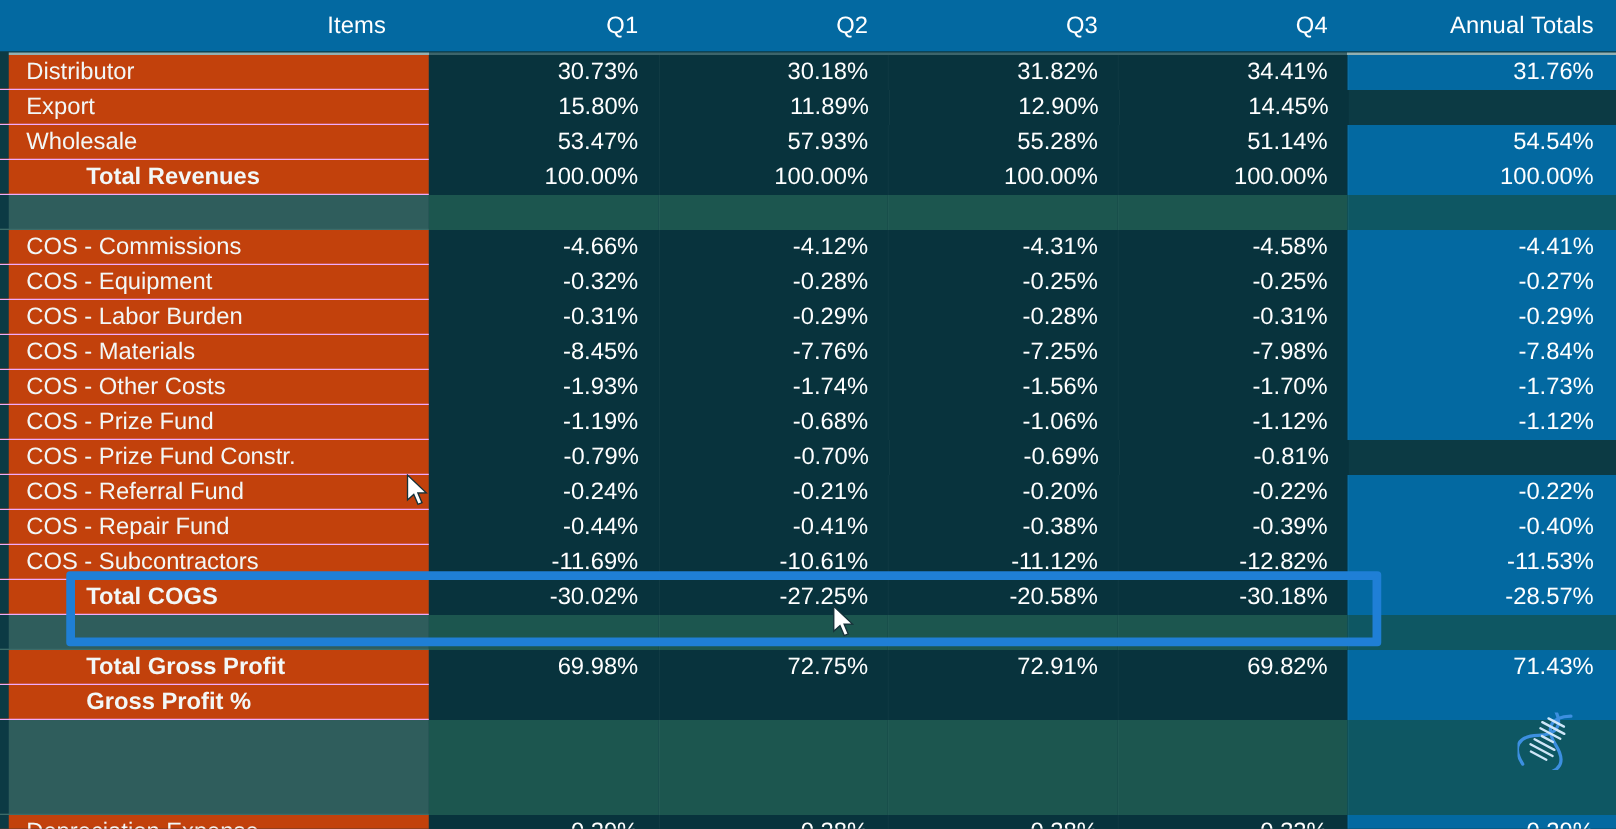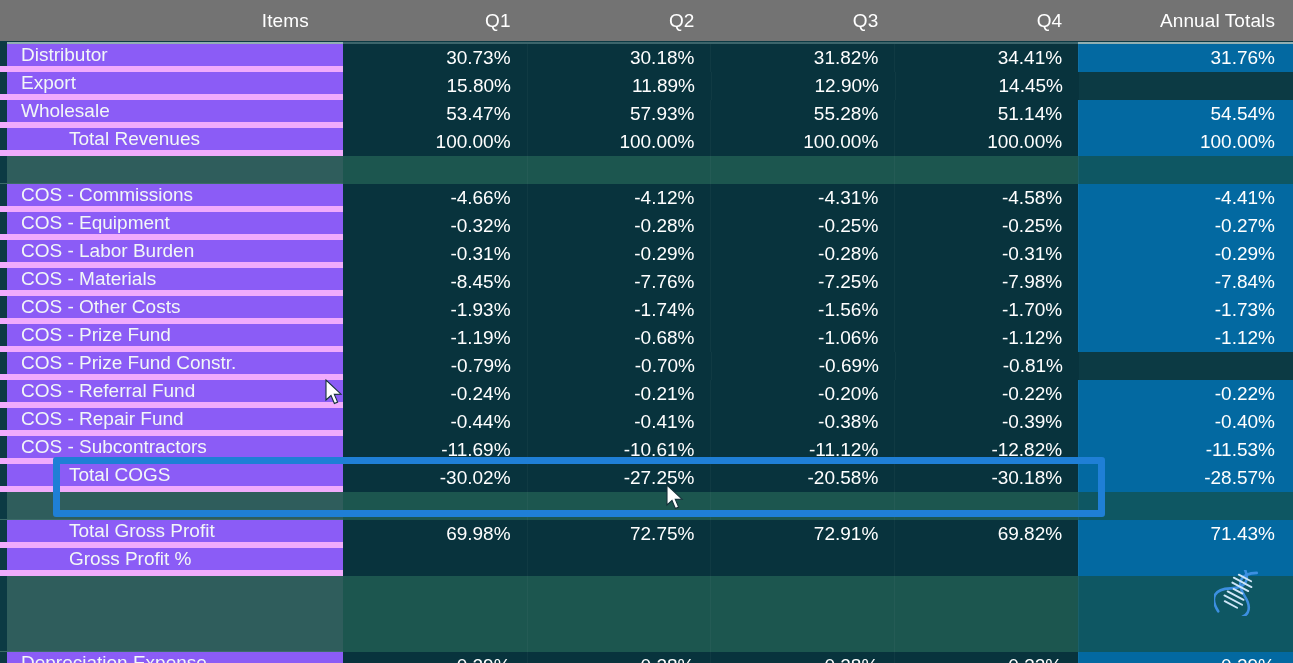--- a/index.html
+++ b/index.html
@@ -19,21 +19,21 @@
 
   
   .col-items   {width:343px;}
   .col-q       {width:184px;}
   .col-annual  {width:215px;}
 
   
   #matrix-header{
     position:absolute;top:0;left:0;width:1293px;height:41px;
     display:flex;align-items:center;
-    background:#737373;
+    background:#0369a1;
     z-index:6;
   }
   #matrix-header .hcell{
     box-sizing:border-box;
     text-align:right;
     padding-right:16px;
     font-size:19px;
     letter-spacing:.1px;
     color:#ffffff;
     white-space:nowrap;
@@ -72,30 +72,30 @@
     display:flex;align-items:center;
     font-size:19px;
     white-space:nowrap;
     overflow:hidden;
   }
 
   
   .cell.items{
     width:343px;
     padding-left:7px;
-    background:#8b5cf6;
+    background:#c2410c;
     justify-content:flex-start;
-    border-bottom:6px solid #f0abfc;
+    border-bottom:1px solid #f0abfc;
     position:relative;
   }
   .cell.items .lbl{
     padding-left:14px;
     color:#f2f7f7;
   }
-  .cell.items.indent .lbl{padding-left:62px;}
+  .cell.items.indent .lbl{padding-left:62px;font-weight:bold;}
   .cell.items.blank{background:#2f5d5c;border-bottom:1px solid #3c6b69;}
 
   
   .cell.items::before{
     content:"";position:absolute;left:0;top:0;width:7px;height:100%;
     background:#0c3a44;
   }
 
   
   .cell.q{

